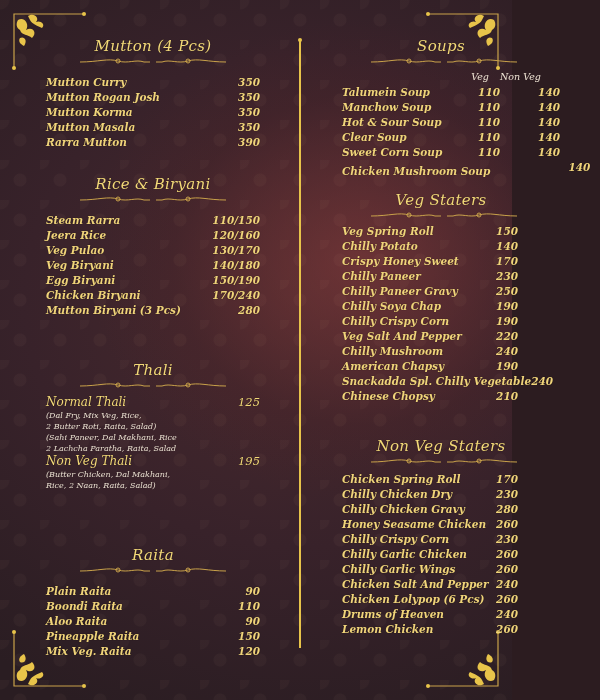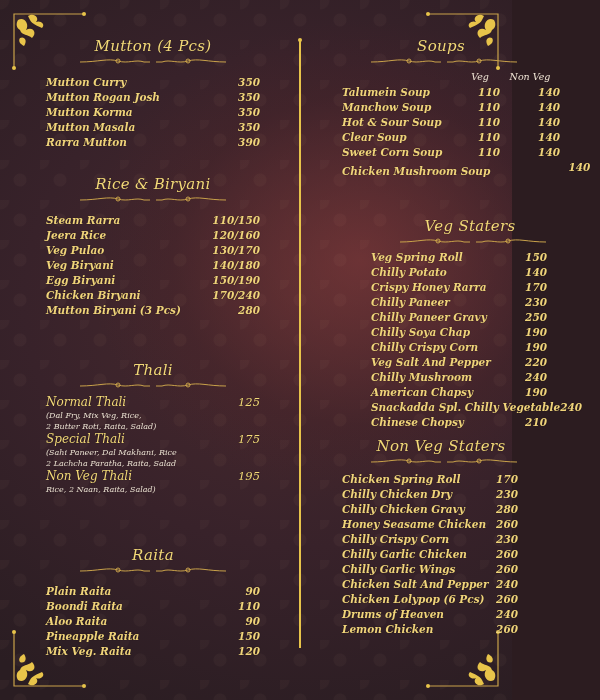--- a/index.html
+++ b/index.html
@@ -70,21 +70,21 @@
       font-size: 8px;
       line-height: 11px;
       font-family: "DejaVu Serif", "Liberation Serif", serif;
     }
     .thali-row .name { font-weight: normal; font-size: 12px; color: #f3d978; }
     .thali-row .price { font-weight: normal; font-size: 11.5px; color: #f3d978; }
 
     .soup-head { display: flex; justify-content: flex-end; color: #efe4d4; font-style: italic; font-size: 9.5px; line-height: 12px; margin-top: 4px; }
     .soup-head span { display: inline-block; text-align: right; }
     .soup-head .h-veg { width: 40px; margin-right: 0; text-align: center; }
-    .soup-head .h-nonveg { width: 60px; text-align: center; }
+    .soup-head .h-nonveg { width: 60px; text-align: left; }
     .soup-row .vals { display: flex; }
     .soup-row .v-veg { width: 40px; text-align: right; }
     .soup-row .v-nonveg { width: 60px; text-align: right; }
   </style>
 </head>
 <body>
 
 <div class="page">
   <div class="pattern"></div>
 
@@ -235,30 +235,27 @@
             <circle cx="110" cy="4" r="2"></circle>
           </g>
         </svg>
       <div class="items" style="margin-top:4px;">
         <div class="row thali-row">
             <span class="name">Normal Thali</span>
             <span class="price">125</span>
           </div>
         <div class="desc">(Dal Fry, Mix Veg, Rice,</div>
         <div class="desc">2 Butter Roti, Raita, Salad)</div>
-        <div class="row thali-row">
-            <span class="name">Special Thali</span>
-            <span class="price">175</span>
-          </div>
         <div class="desc">(Sahi Paneer, Dal Makhani, Rice</div>
         <div class="desc">2 Lachcha Paratha, Raita, Salad</div>
         <div class="row thali-row">
             <span class="name">Non Veg Thali</span>
             <span class="price">195</span>
           </div>
+        <div class="desc">(Butter Chicken, Dal Makhani,</div>
         <div class="desc">Rice, 2 Naan, Raita, Salad)</div>
       </div>
     </div>
 
     <div class="section" style="top:545px;">
       <div class="section-title">Raita</div>
       <svg class="flourish" viewBox="0 0 150 10">
           <g fill="none" stroke="#c9a24a" stroke-width="1">
             <path d="M2 5 C20 5 30 1 40 4 C50 7 58 2 66 5 L72 5"></path>
             <path d="M148 5 C130 5 120 1 110 4 C100 7 92 2 84 5 L78 5"></path>
@@ -346,41 +343,41 @@
         <div class="row soup-row">
             <span class="name">Chicken Mushroom Soup</span>
             <span class="vals">
               <span class="v-veg"></span>
               <span class="v-nonveg">140</span>
             </span>
           </div>
       </div>
     </div>
 
-    <div class="section" style="top:216px;margin-left:29px;">
+    <div class="section" style="top:190px;">
       <div class="section-title" style="margin-left:-20px;">Veg Staters</div>
       <svg class="flourish" viewBox="0 0 150 10" style="margin-left:27px;">
           <g fill="none" stroke="#c9a24a" stroke-width="1">
             <path d="M2 5 C20 5 30 1 40 4 C50 7 58 2 66 5 L72 5"></path>
             <path d="M148 5 C130 5 120 1 110 4 C100 7 92 2 84 5 L78 5"></path>
             <circle cx="40" cy="4" r="2"></circle>
             <circle cx="110" cy="4" r="2"></circle>
           </g>
         </svg>
       <div class="items" style="margin-top:3px;padding-right:42px;">
         <div class="row">
             <span class="name">Veg Spring Roll</span>
             <span class="price">150</span>
           </div>
         <div class="row">
             <span class="name">Chilly Potato</span>
             <span class="price">140</span>
           </div>
         <div class="row">
-            <span class="name">Crispy Honey Rarra</span>
+            <span class="name">Crispy Honey Sweet</span>
             <span class="price">170</span>
           </div>
         <div class="row">
             <span class="name">Chilly Paneer</span>
             <span class="price">230</span>
           </div>
         <div class="row">
             <span class="name">Chilly Paneer Gravy</span>
             <span class="price">250</span>
           </div>

